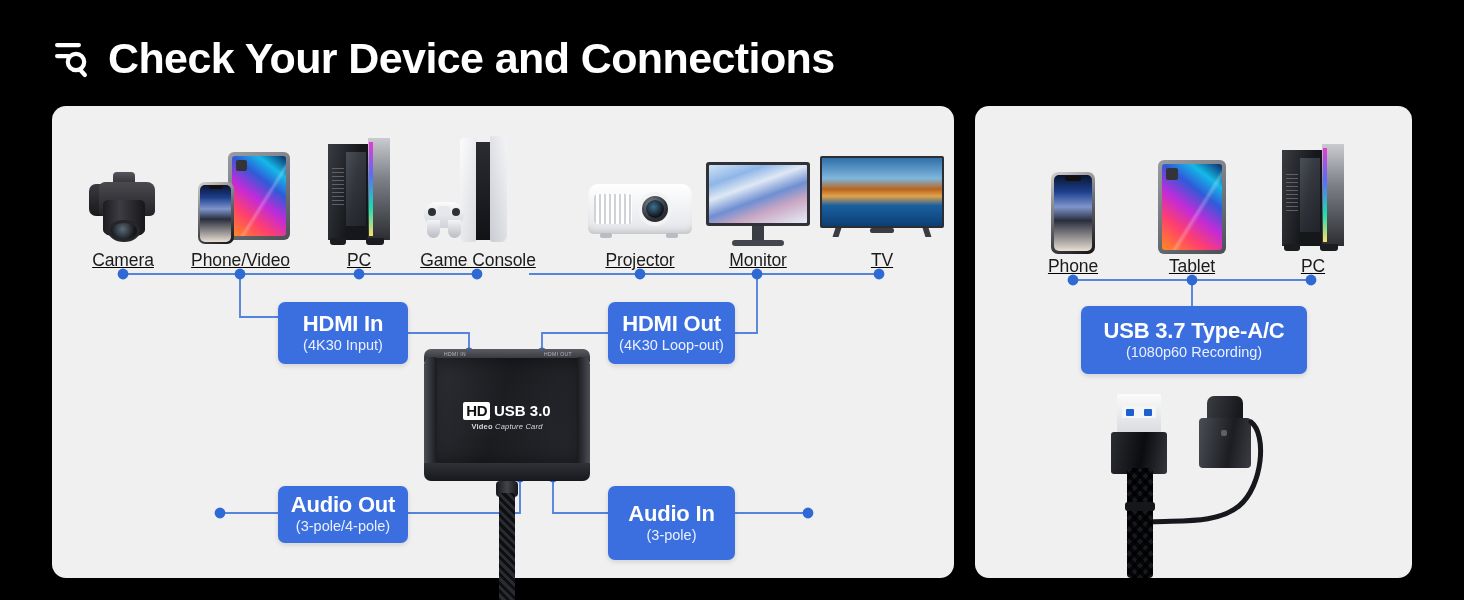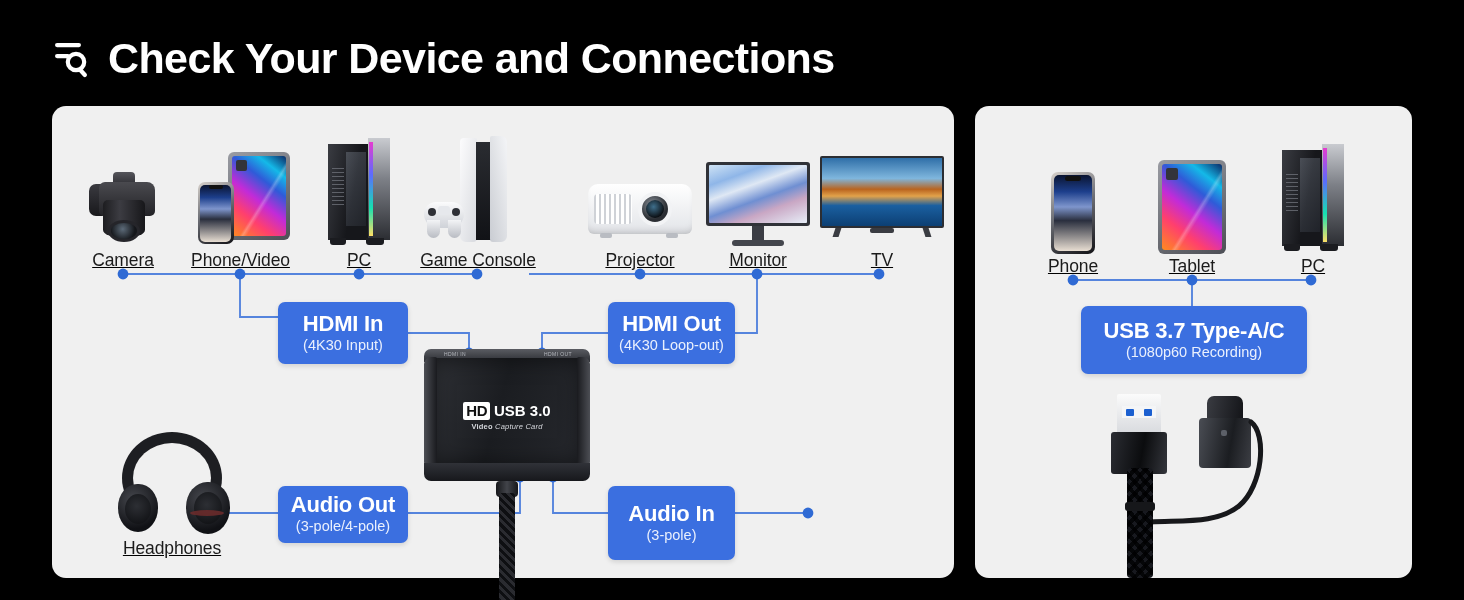--- a/index.html
+++ b/index.html
@@ -318,33 +318,20 @@
             <div class="tv-scr"></div>
           </div>
         <div class="tv-leg" style="left:14px;top:72px;width:6px;height:9px;transform:skewX(-18deg);"></div>
         <div class="tv-leg" style="left:104px;top:72px;width:6px;height:9px;transform:skewX(18deg);"></div>
         <div class="tv-bar" style="left:50px;top:72px;width:24px;height:5px;"></div>
       </div>
     </div>
     <div class="caption">TV</div>
   </div>
 
-  <div class="device" style="left:30px; top:318px; width:180px;">
-    <div class="thumb" style="height:112px;">
-      <div class="art" style="width:124px;height:108px;">
-        <div class="hp-band" style="left:12px;top:4px;width:100px;height:92px;"></div>
-        <div class="hp-cup" style="left:8px;top:56px;width:40px;height:48px;"></div>
-        <div class="hp-cup-in" style="left:15px;top:66px;width:26px;height:30px;"></div>
-        <div class="hp-cup" style="left:76px;top:54px;width:44px;height:52px;"></div>
-        <div class="hp-cup-in" style="left:84px;top:64px;width:28px;height:32px;"></div>
-        <div class="hp-acc" style="left:80px;top:82px;width:34px;height:6px;"></div>
-      </div>
-    </div>
-    <div class="caption">Headphones</div>
-  </div>
 
 
   <div id="capture-card" style="left:372px; top:243px; width:166px; height:132px;">
     <div class="cc-top"></div>
     <div class="cc-port-label" style="left:20px;">HDMI IN</div>
     <div class="cc-port-label" style="right:18px;">HDMI OUT</div>
     <div class="cc-body"></div>
     <div class="cc-edge-l"></div>
     <div class="cc-edge-r"></div>
     <div class="cc-bot"></div>

